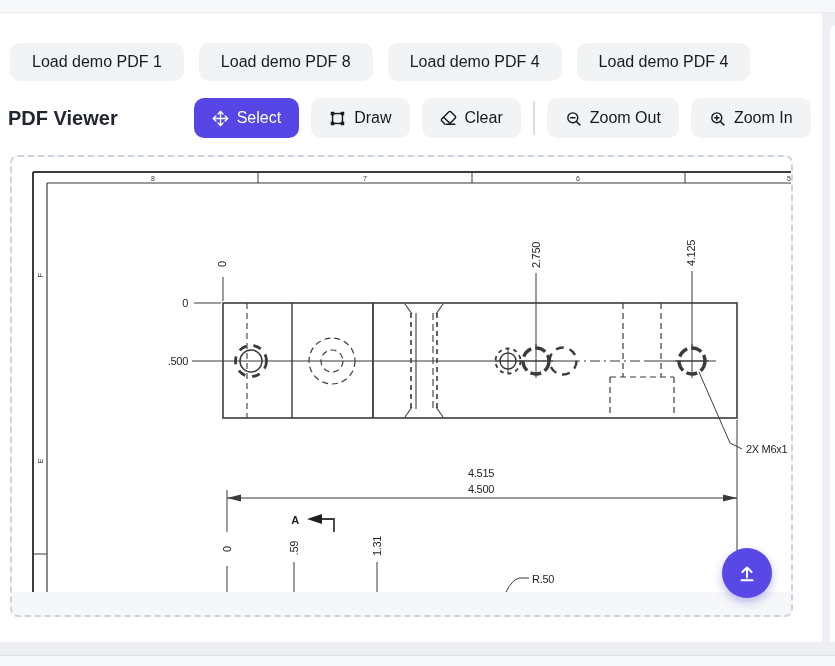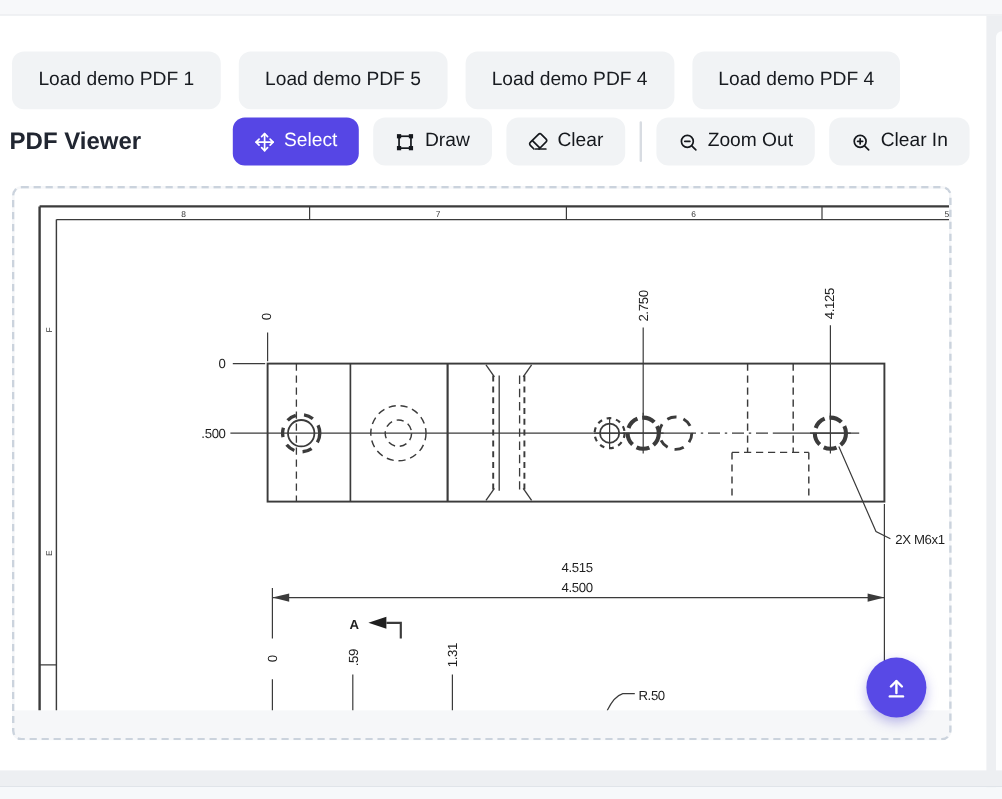--- a/index.html
+++ b/index.html
@@ -10,21 +10,21 @@
   
   #top-strip   { left:0; top:0; width:835px; height:13px; background:#f7f8fa; border-bottom:1px solid #e9ebee; }
   #right-gutter{ left:822px; top:13px; width:13px; height:653px; background:#edeff2; }
   #right-card  { left:830px; top:26px; width:5px; height:640px; background:#fcfdfe; border-radius:8px 0 0 0; }
   #bottom-band1{ left:0; top:642px; width:835px; height:13px; background:#edeff2; }
   #bottom-hair { left:0; top:655px; width:835px; height:1px;  background:#e0e4e9; }
   #bottom-band2{ left:0; top:656px; width:835px; height:10px; background:#f6f8fa; }
 
   
   #demo-row { left:10px; top:43px; display:flex; gap:15px; }
-  .demo-btn { height:48px; padding:0 22px; display:inline-flex; align-items:center;
+  .demo-btn { height:38px; padding:0 22px; display:inline-flex; align-items:center;
               background:#f1f3f5; border:none; border-radius:10px; cursor:pointer;
               font-family:inherit; font-size:16px; color:#181b20; white-space:nowrap; }
 
   
   #toolbar { left:8px; top:98px; display:flex; align-items:center; }
   #pdf-viewer-title { font-size:20px; font-weight:700; color:#212631; margin-right:76px; white-space:nowrap; }
   .tb { height:40px; padding:0 18px; display:inline-flex; align-items:center; gap:8px;
         background:#f1f3f5; border:none; border-radius:10px; cursor:pointer;
         font-family:inherit; font-size:16px; color:#15181d; white-space:nowrap; margin-right:12px; }
   .tb svg { flex:0 0 auto; }
@@ -52,21 +52,21 @@
 
 <div class="abs" id="top-strip"></div>
 <div class="abs" id="right-gutter"></div>
 <div class="abs" id="right-card"></div>
 <div class="abs" id="bottom-band1"></div>
 <div class="abs" id="bottom-hair"></div>
 <div class="abs" id="bottom-band2"></div>
 
 <div class="abs" id="demo-row">
   <button class="demo-btn">Load demo PDF 1</button>
-  <button class="demo-btn">Load demo PDF 5</button>
+  <button class="demo-btn">Load demo PDF 8</button>
   <button class="demo-btn">Load demo PDF 4</button>
   <button class="demo-btn">Load demo PDF 4</button>
 </div>
 
 <div class="abs" id="toolbar">
   <div id="pdf-viewer-title">PDF Viewer</div>
 
   <button class="tb active">
     <span style="display:inline-flex">
       <svg width="17" height="17" viewBox="0 0 24 24" stroke="currentColor" stroke-width="2" fill="none" stroke-linecap="round" stroke-linejoin="round">
@@ -119,21 +119,21 @@
 
   <button class="tb" style="margin-right:0">
     <span style="display:inline-flex">
       <svg width="17" height="17" viewBox="0 0 24 24" stroke="currentColor" stroke-width="2" fill="none" stroke-linecap="round">
         <circle cx="11" cy="11" r="7"></circle>
           <line x1="16.5" y1="16.5" x2="21" y2="21"></line>
         <line x1="8" y1="11" x2="14" y2="11"></line>
           <line x1="11" y1="8" x2="11" y2="14"></line>
       </svg>
     </span>
-    <span>Clear In</span>
+    <span>Zoom In</span>
   </button>
 </div>
 
 <div class="abs" id="dropzone">
   <div id="pdf-canvas">
     <svg width="779" height="435" viewBox="12 157 779 435">
 
       <g>
         <line class="dln" x1="33" y1="172" x2="791" y2="172" stroke-width="2"></line>
         <line class="dln" x1="33" y1="172" x2="33" y2="592" stroke-width="2"></line>

